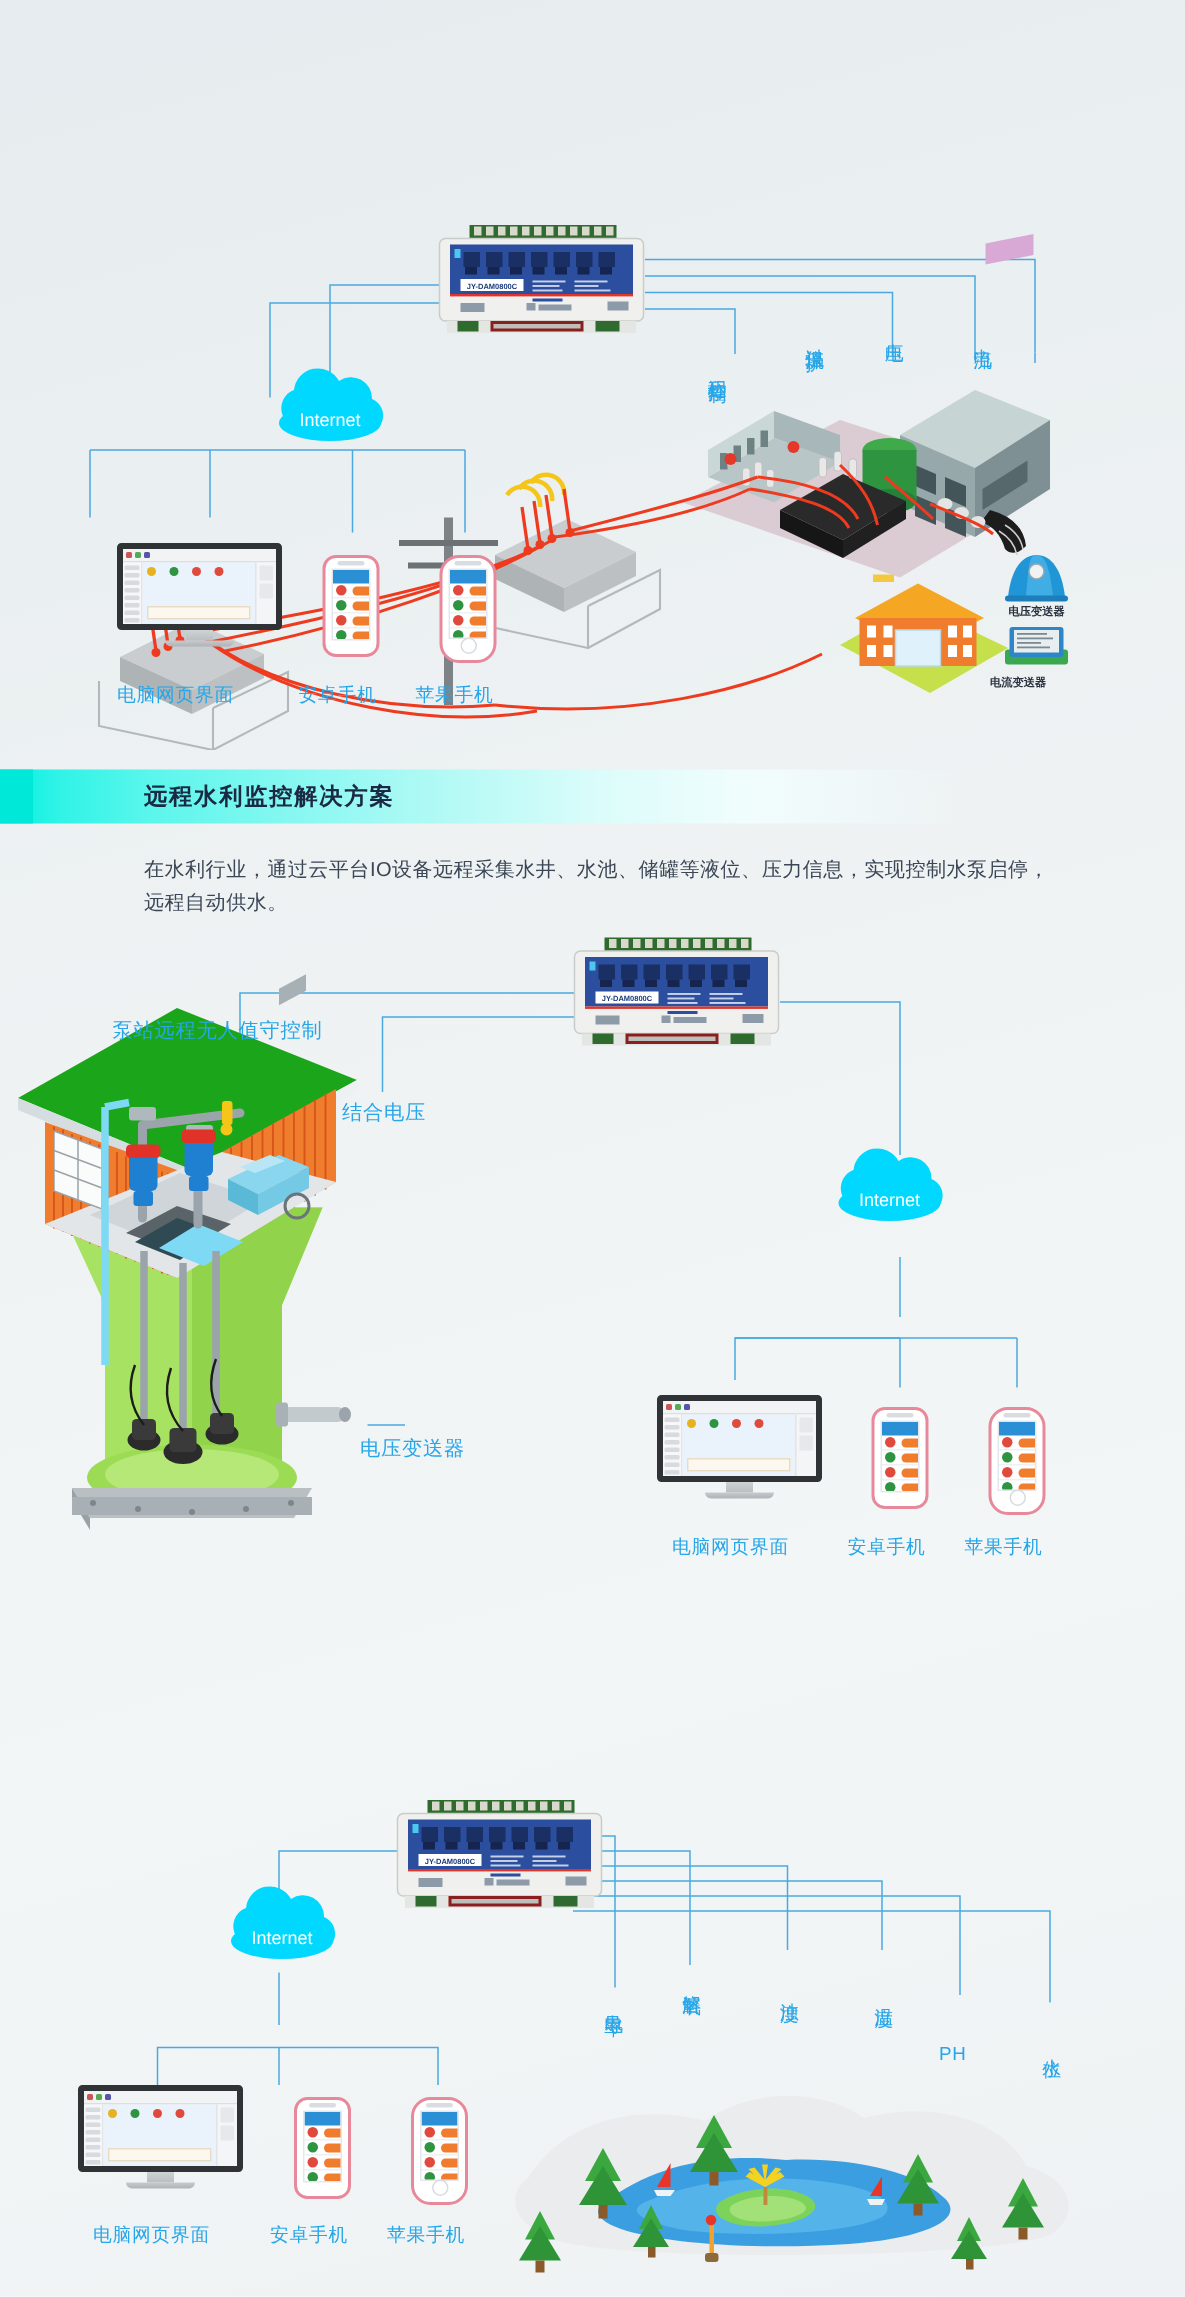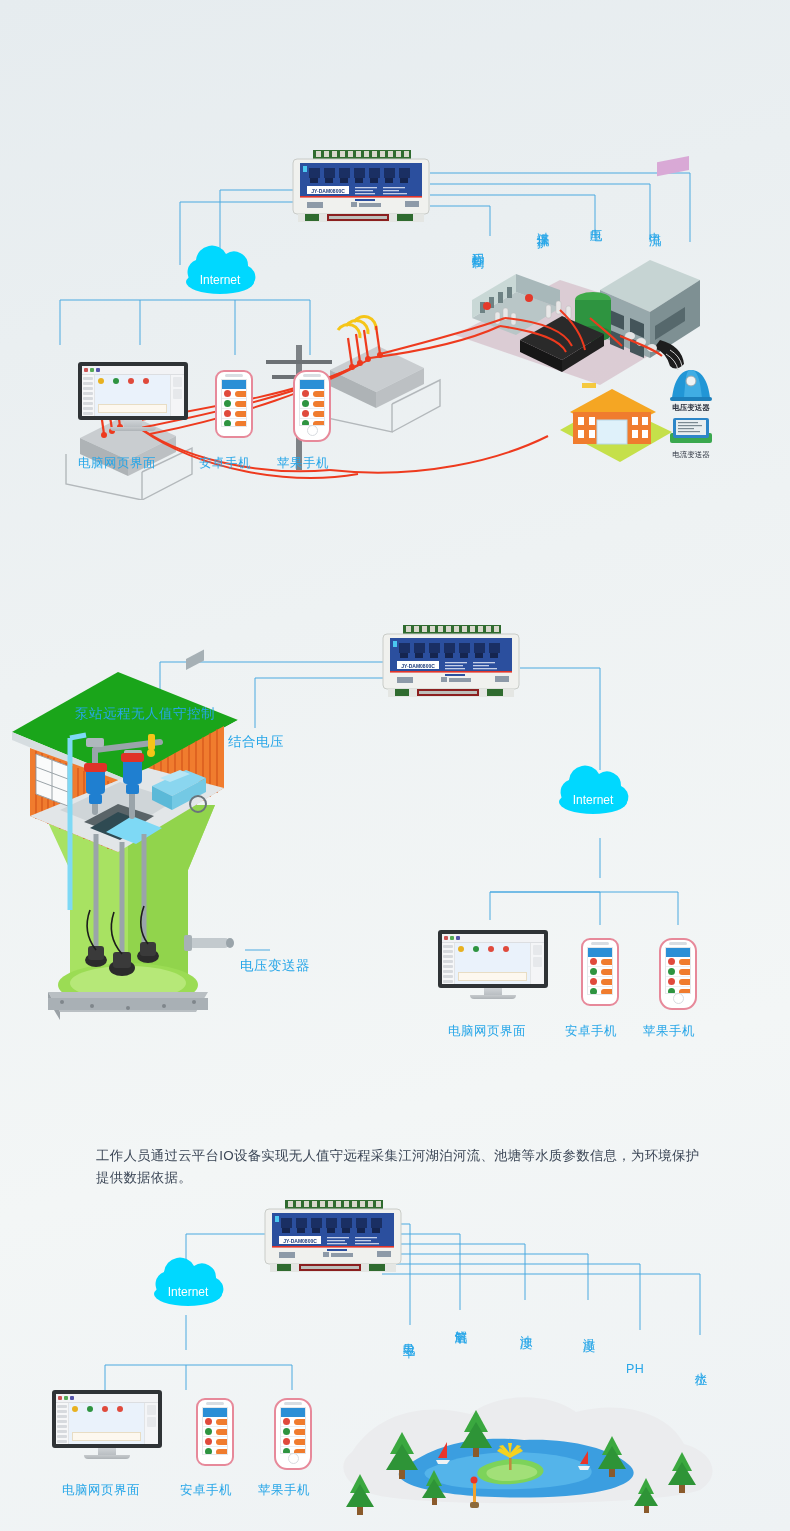--- a/index.html
+++ b/index.html
@@ -488,22 +488,28 @@
       <rect x="5" y="3" width="36" height="20" rx="2" fill="#2d86c8"></rect>
       <rect x="8" y="5" width="30" height="15" fill="#e8eef0"></rect>
       <g fill="#7b8a92">
           <rect x="10" y="7" width="20" height="1.2"></rect>
           <rect x="10" y="10" width="24" height="1.2"></rect>
           <rect x="10" y="13" width="16" height="1.2"></rect>
           <rect x="10" y="16" width="22" height="1.2"></rect>
         </g>
     </svg>
   </div>
-  <div style="position:absolute;left:660px;top:450px;width:62px;font-size:7.5px;color:#2c3340;text-align:center;font-weight:normal">电流变送器</div>
-
+  <div style="position:absolute;left:660px;top:450px;width:62px;font-size:7.5px;color:#2c3340;text-align:left;font-weight:bold">电流变送器</div>
+
+  <div class="sec-header" style="top:513px">
+    <div class="bar"></div>
+    <div class="cap"></div>
+    <div class="title">远程水利监控解决方案</div>
+  </div>
+  <div class="sec-body" style="top:569px">在水利行业，通过云平台IO设备远程采集水井、水池、储罐等液位、压力信息，实现控制水泵启停，远程自动供水。</div>
 
   <div class="canvas" style="top:620px;height:450px">
     <svg width="790" height="450" viewBox="0 0 790 450">
       <g stroke="#4aa9e0" stroke-width="1" fill="none">
         <path d="M390,42 L160,42 L160,80"></path>
         <path d="M390,58 L255,58 L255,108"></path>
         <path d="M520,48 L600,48 L600,150"></path>
         <path d="M600,218 L600,258"></path>
         <path d="M600,272 L490,272 L490,300"></path>
         <path d="M600,272 L600,305"></path>
@@ -700,21 +706,21 @@
 
         <g>
           <rect x="188" y="318" width="42" height="10" rx="5" fill="#c3cace"></rect>
           <ellipse cx="230" cy="323" rx="4" ry="5" fill="#9aa4aa"></ellipse>
           <rect x="184" y="315" width="8" height="16" rx="2" fill="#a8b1b6"></rect>
         </g>
       </g>
     </svg>
   </div>
 
-  <div class="lab big" style="left:75px;top:705px">泵站远程无人值守控制</div>
+  <div class="lab big" style="left:75px;top:678px">泵站远程无人值守控制</div>
   <div class="lab big" style="left:228px;top:733px">结合电压</div>
   <div class="lab big" style="left:240px;top:957px">电压变送器</div>
 
   <div class="monitor" style="left:438px;top:930px;width:110px;height:78px">
     <div class="mon-screen">
       <div class="mon-tb">
           <i></i>
           <i></i>
           <i></i>
         </div>
@@ -832,21 +838,20 @@
           <span class="sw"></span>
         </div>
 
     </div>
     <div class="ph-home">
         <i></i>
       </div>
   </div>
   <div class="lab" style="left:643px;top:1023px">苹果手机</div>
 
-  <div class="sec-body" style="top:1145px">工作人员通过云平台IO设备实现无人值守远程采集江河湖泊河流、池塘等水质参数信息，为环境保护提供数据依据。</div>
 
   <div class="canvas" style="top:1200px;height:331px">
     <svg width="790" height="331" viewBox="0 0 790 331">
       <g stroke="#4aa9e0" stroke-width="1" fill="none">
         <path d="M270,34 L186,34 L186,60"></path>
         <path d="M186,115 L186,150"></path>
         <path d="M186,165 L105,165 L105,190"></path>
         <path d="M186,165 L186,190"></path>
         <path d="M186,165 L292,165 L292,190"></path>
         <path d="M382,24 L410,24 L410,125"></path>

